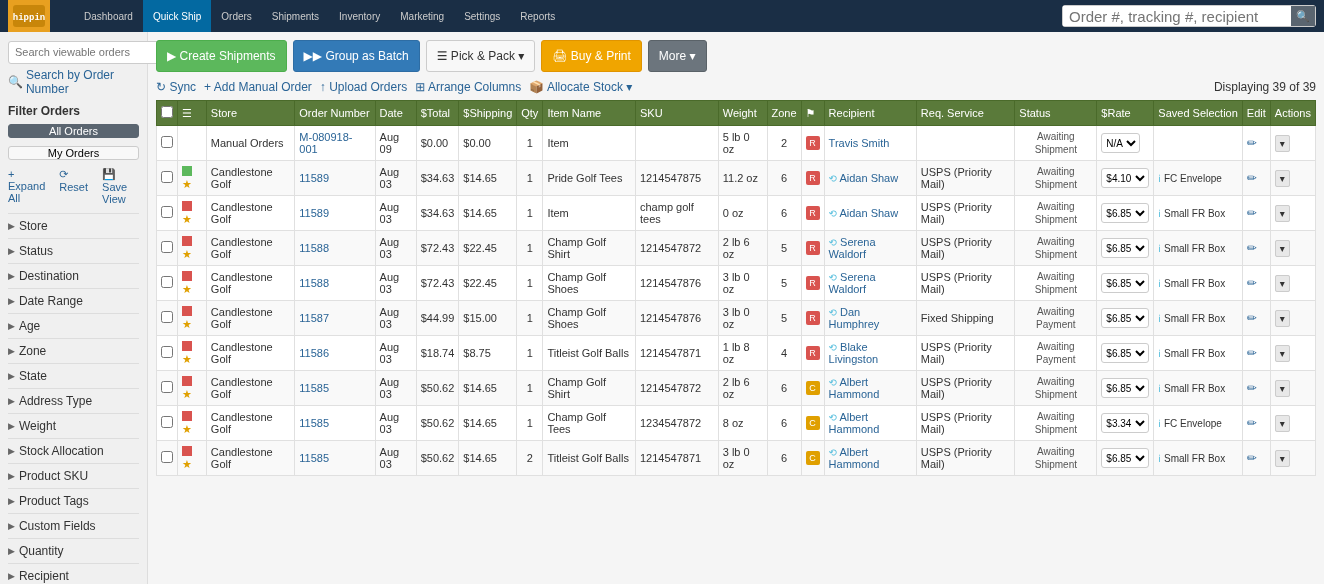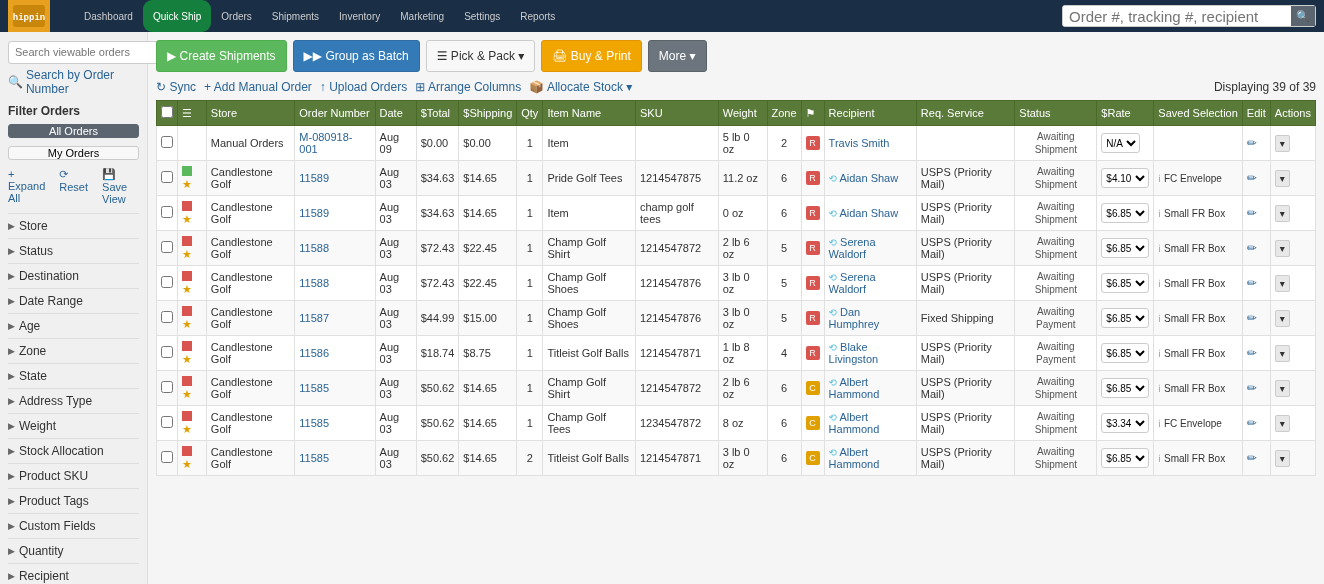--- a/index.html
+++ b/index.html
@@ -32,21 +32,21 @@
     .nav-item {
       color: #ccc;
       padding: 0 10px;
       font-size: 10px;
       height: 32px;
       display: flex;
       align-items: center;
       cursor: pointer;
       text-decoration: none;
     }
-    .nav-item.active { background: #15803d; color: white; border-radius: 9px; }
+    .nav-item.active { background: #0369a1; color: white; }
     .nav-search {
       display: flex;
       align-items: center;
       background: white;
       border: 1px solid #ccc;
       border-radius: 3px;
       height: 22px;
       margin-left: auto;
     }
     .nav-search input {

